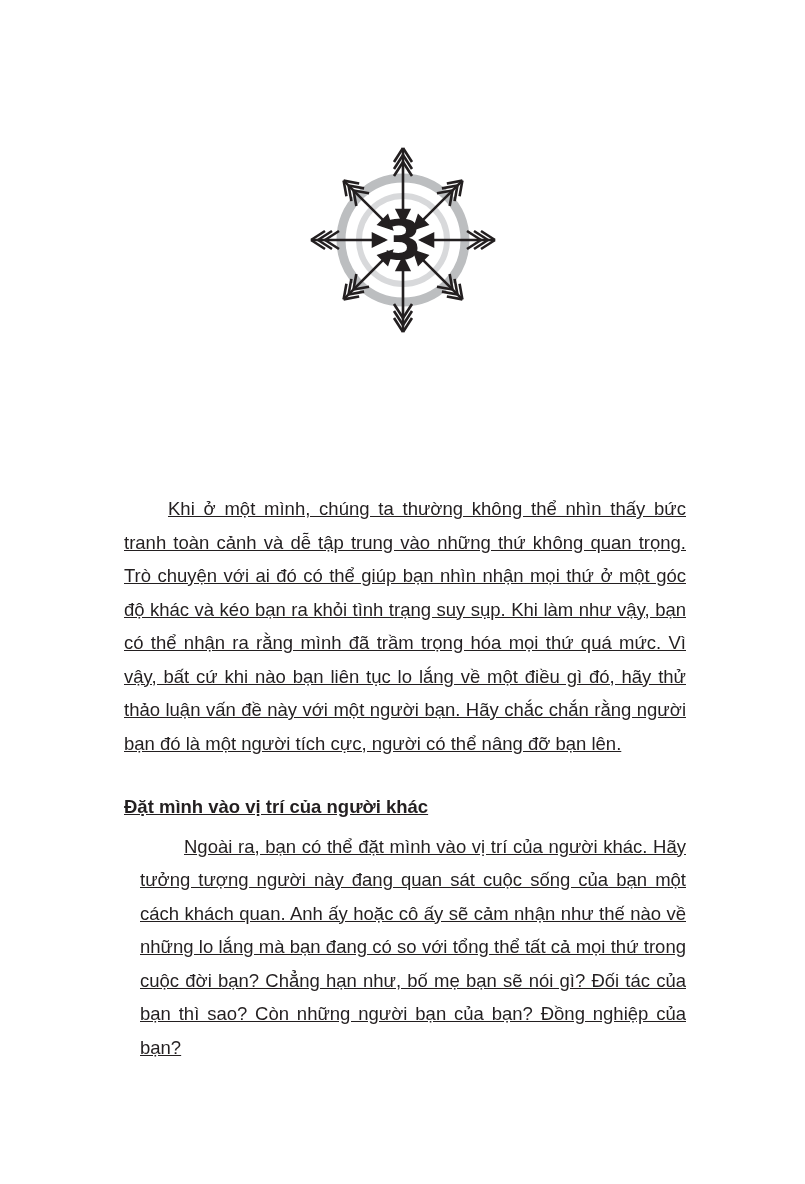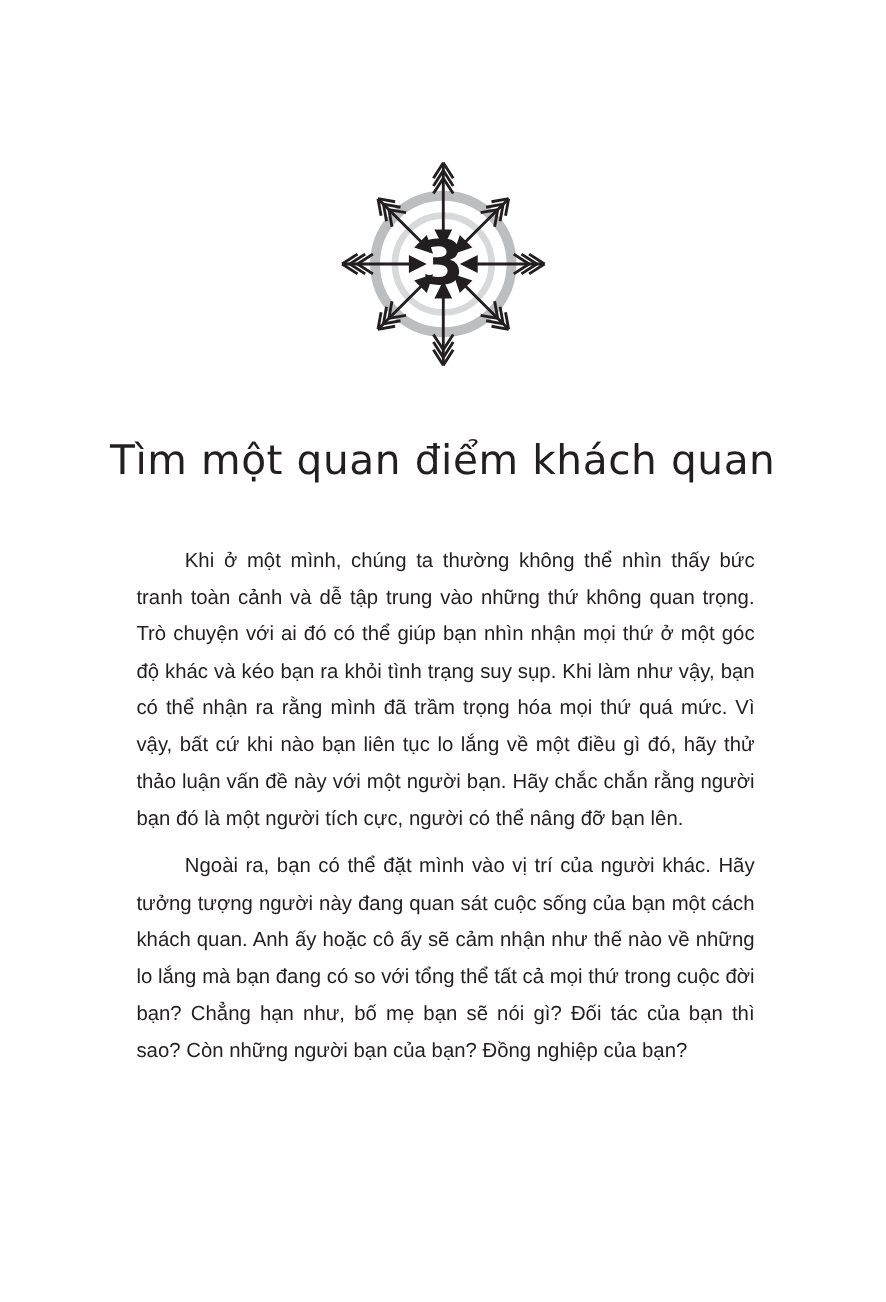--- a/index.html
+++ b/index.html
@@ -69,20 +69,21 @@
     color: #231f20;
     font-weight: 400;
   }
 
   
   .body {
     position: absolute;
     left: 124px;
     top: 492px;
     width: 562px;
+    text-decoration: underline;
   }
   p.para {
     margin: 0 0 0 0;
     font-size: 18.5px;
     line-height: 33.5px;
     text-align: justify;
     text-indent: 44px;
     color: #231f20;
     hyphens: none;
   }
@@ -162,20 +163,20 @@
             <line x1="26" y1="110" x2="94" y2="110"></line>
             <polygon points="94,110 82,104 82,116"></polygon>
             <path d="M26,110 l13,-9 M26,110 l13,9 M33,110 l13,-9 M33,110 l13,9 M40,110 l13,-9 M40,110 l13,9" fill="none"></path>
           </g>
         </g>
       </svg>
       <div class="chapter-number">3</div>
     </div>
   </div>
 
-  <h1 class="chapter-title">Tìm một quan điểm khách quan</h1>
 
   <div class="body">
     <p class="para">Khi ở một mình, chúng ta thường không thể nhìn thấy bức tranh toàn cảnh và dễ tập trung vào những thứ không quan trọng. Trò chuyện với ai đó có thể giúp bạn nhìn nhận mọi thứ ở một góc độ khác và kéo bạn ra khỏi tình trạng suy sụp. Khi làm như vậy, bạn có thể nhận ra rằng mình đã trầm trọng hóa mọi thứ quá mức. Vì vậy, bất cứ khi nào bạn liên tục lo lắng về một điều gì đó, hãy thử thảo luận vấn đề này với một người bạn. Hãy chắc chắn rằng người bạn đó là một người tích cực, người có thể nâng đỡ bạn lên.</p>
+    <h2 class="subhead">Đặt mình vào vị trí của người khác</h2>
     <p class="para last-line-left">Ngoài ra, bạn có thể đặt mình vào vị trí của người khác. Hãy tưởng tượng người này đang quan sát cuộc sống của bạn một cách khách quan. Anh ấy hoặc cô ấy sẽ cảm nhận như thế nào về những lo lắng mà bạn đang có so với tổng thể tất cả mọi thứ trong cuộc đời bạn? Chẳng hạn như, bố mẹ bạn sẽ nói gì? Đối tác của bạn thì sao? Còn những người bạn của bạn? Đồng nghiệp của bạn?</p>
   </div>
 
 </div>
 
 </body></html>

